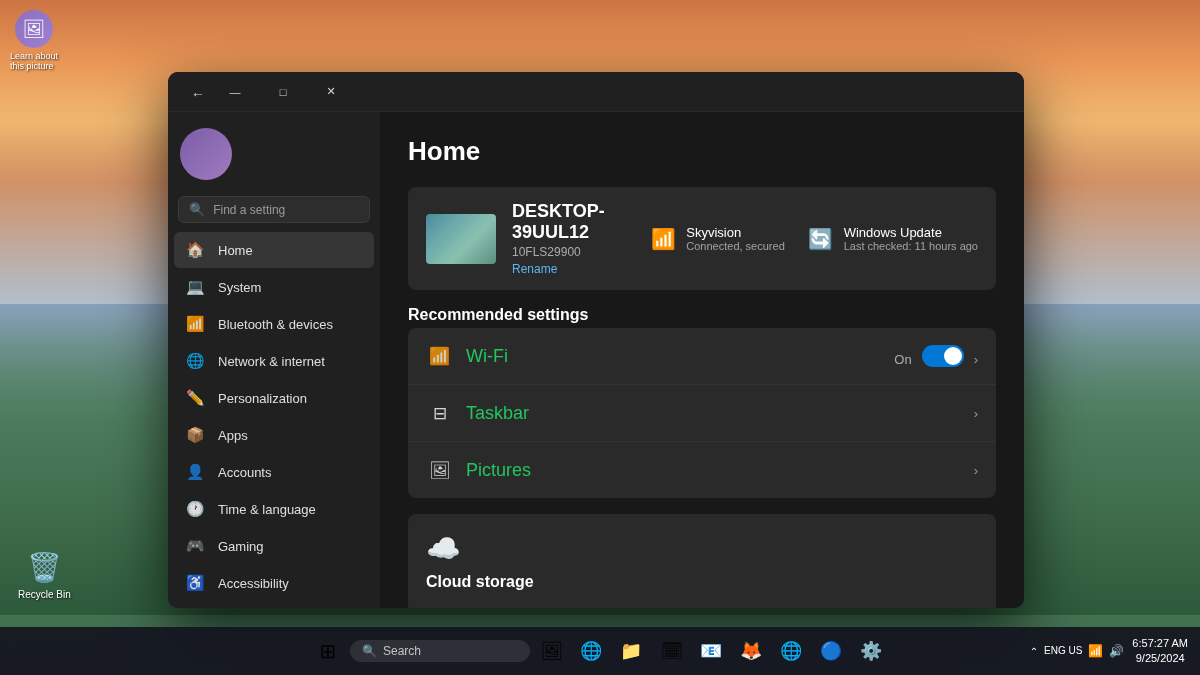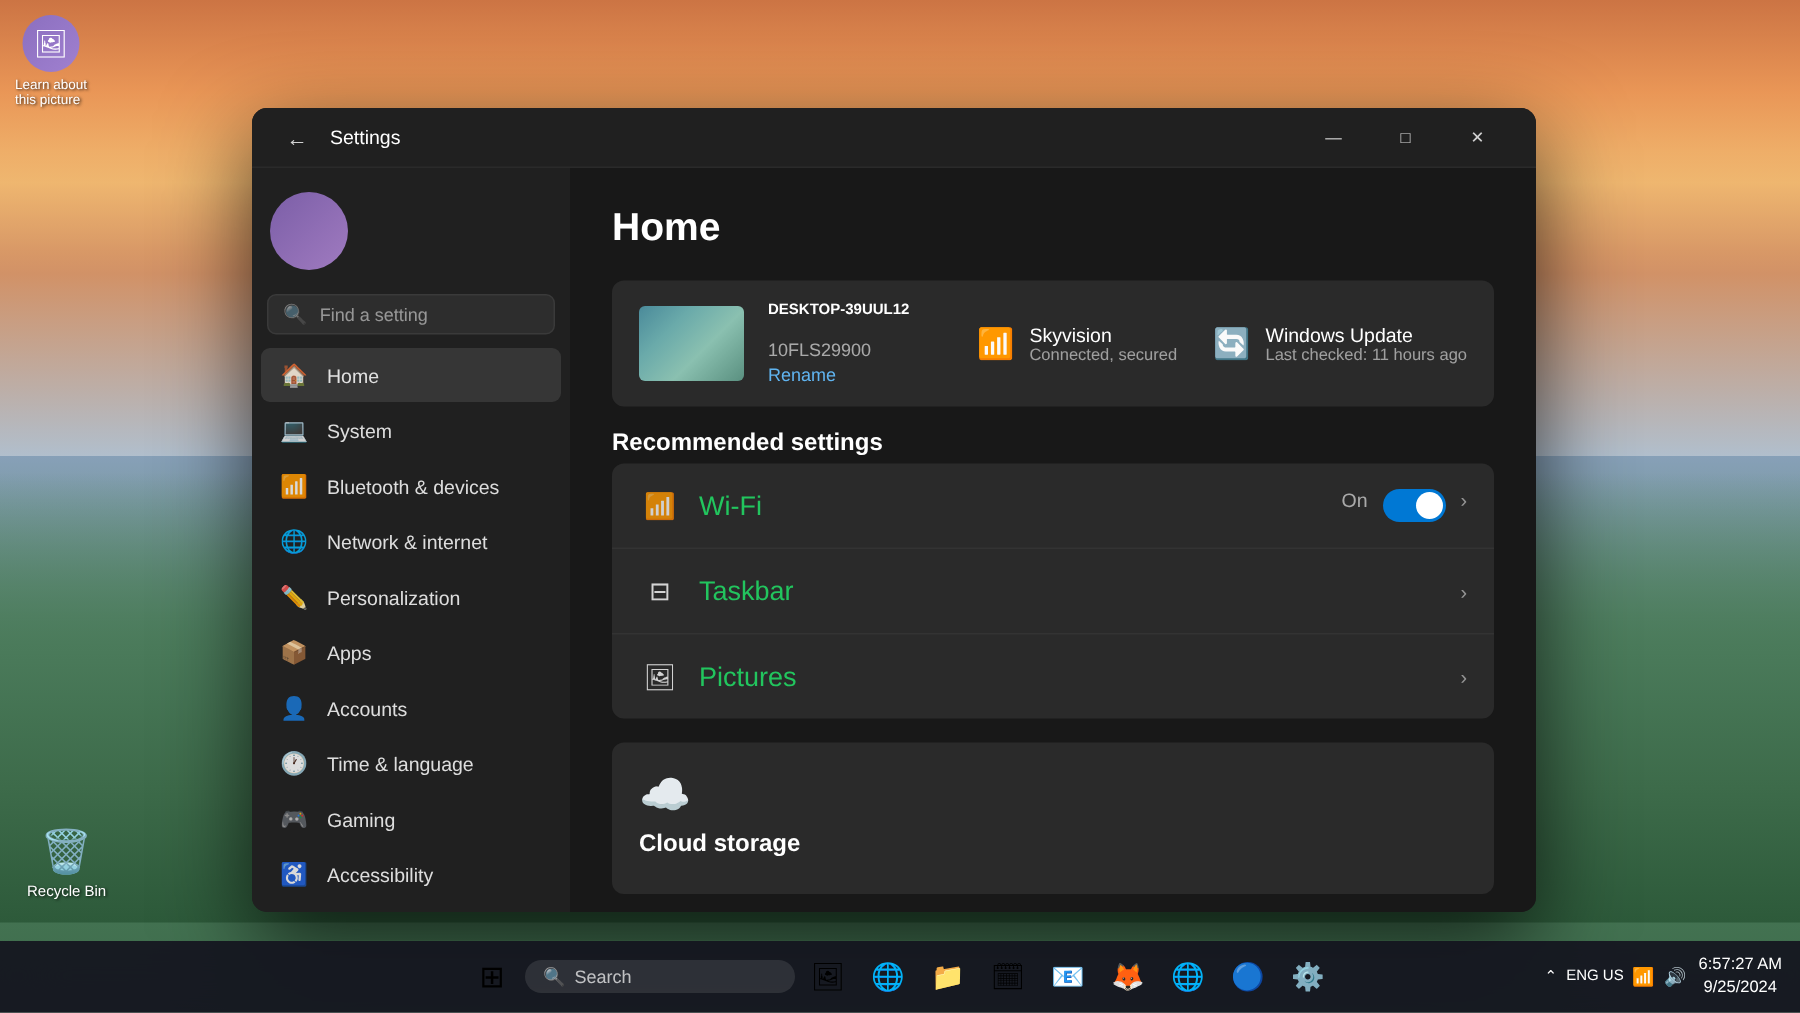--- a/index.html
+++ b/index.html
@@ -363,28 +363,28 @@
       height: 100%;
       background: linear-gradient(135deg, #4a8a9a 0%, #6aaaaa 30%, #8ac0b0 60%, #5a9080 100%);
     }
 
     .device-info {
       flex: 1;
     }
 
     .device-name {
       color: white;
-      font-size: 10px;
+      font-size: 18px;
       font-weight: 600;
     }
 
     .device-id {
       color: rgba(255,255,255,0.6);
       font-size: 12px;
-      margin-top: 14px;
+      margin-top: 2px;
     }
 
     .device-rename {
       color: #60b4f0;
       font-size: 12px;
       cursor: pointer;
       margin-top: 3px;
     }
 
     .device-status-group {
@@ -463,21 +463,21 @@
     }
 
     .setting-row-label {
       flex: 1;
       color: #22c55e;
       font-size: 18px;
     }
 
     .setting-row-right {
       display: flex;
-      align-items: flex-start;
+      align-items: flex-end;
       gap: 10px;
       color: rgba(255,255,255,0.6);
       font-size: 13px;
     }
 
     .toggle {
       width: 42px;
       height: 22px;
       background: #0078d4;
       border-radius: 11px;
@@ -547,21 +547,20 @@
 
   <div class="recycle-bin">
     <div class="recycle-bin-icon">🗑️</div>
     <div class="recycle-bin-label">Recycle Bin</div>
   </div>
 
   <div class="settings-window">
 
     <div class="title-bar">
       <div class="title-back">←</div>
-      <div class="title-text">Settings</div>
       <div class="window-controls">
         <div class="win-btn">—</div>
         <div class="win-btn">□</div>
         <div class="win-btn close">✕</div>
       </div>
     </div>
 
     <div class="settings-body">
 
       <div class="sidebar">

